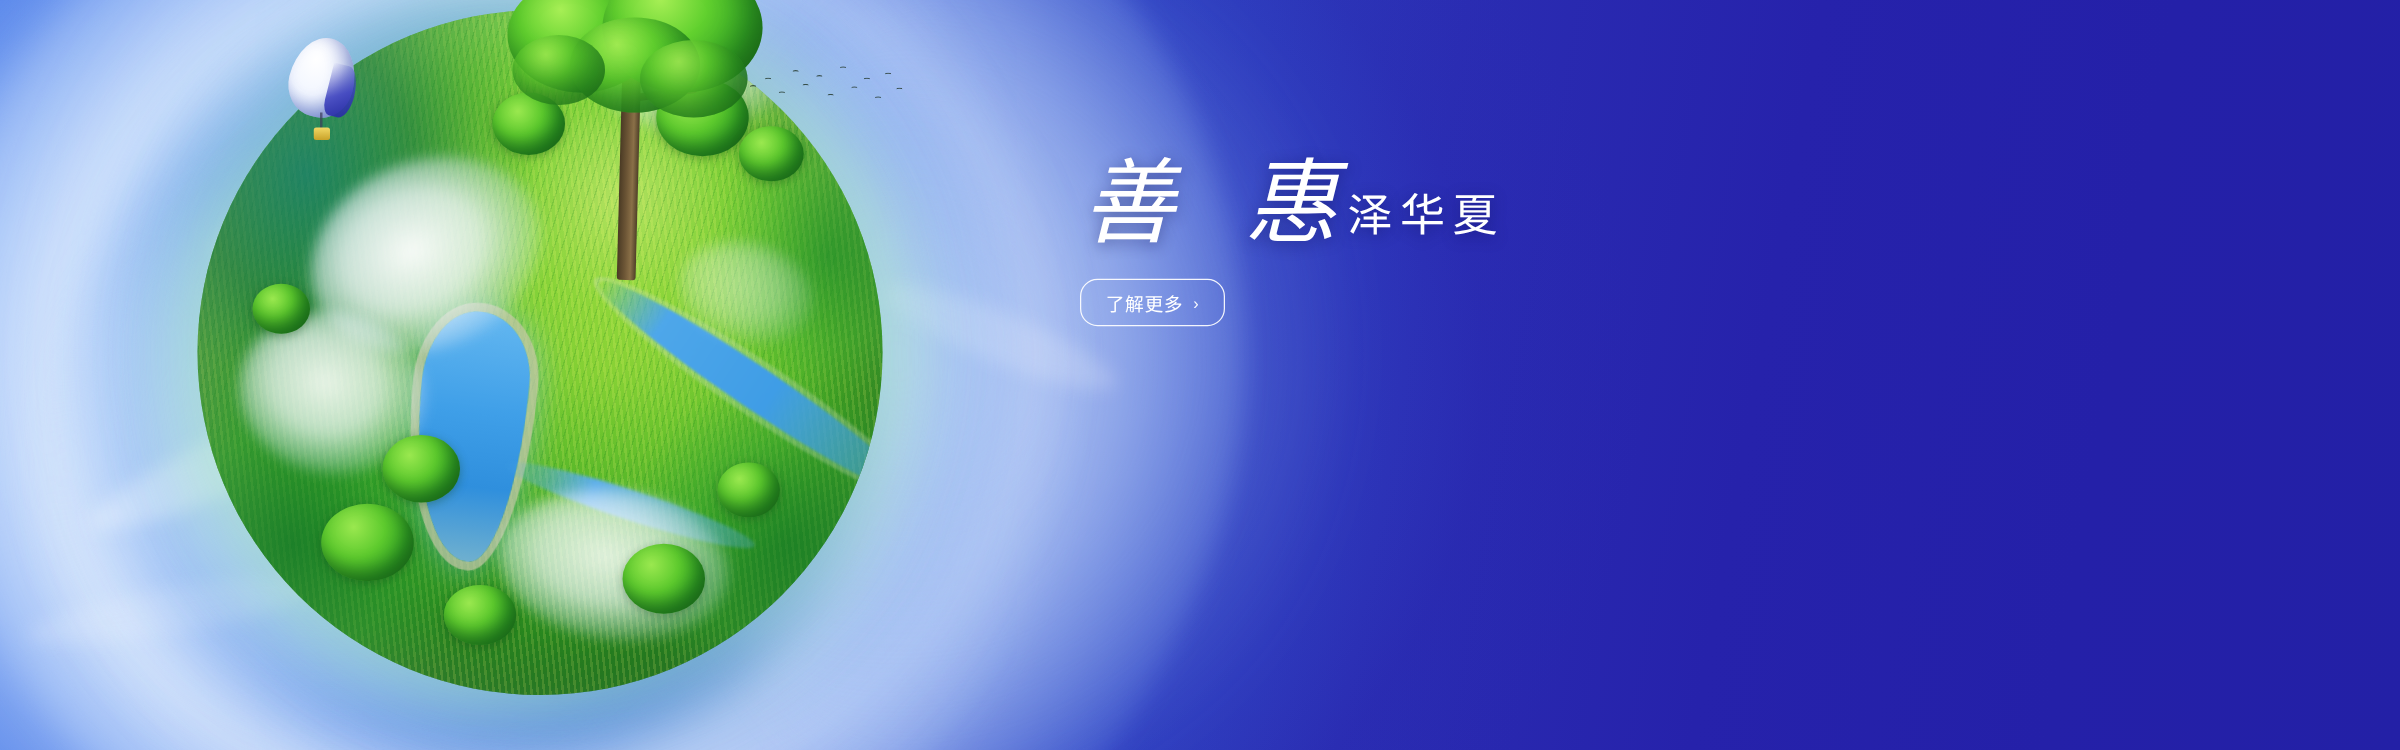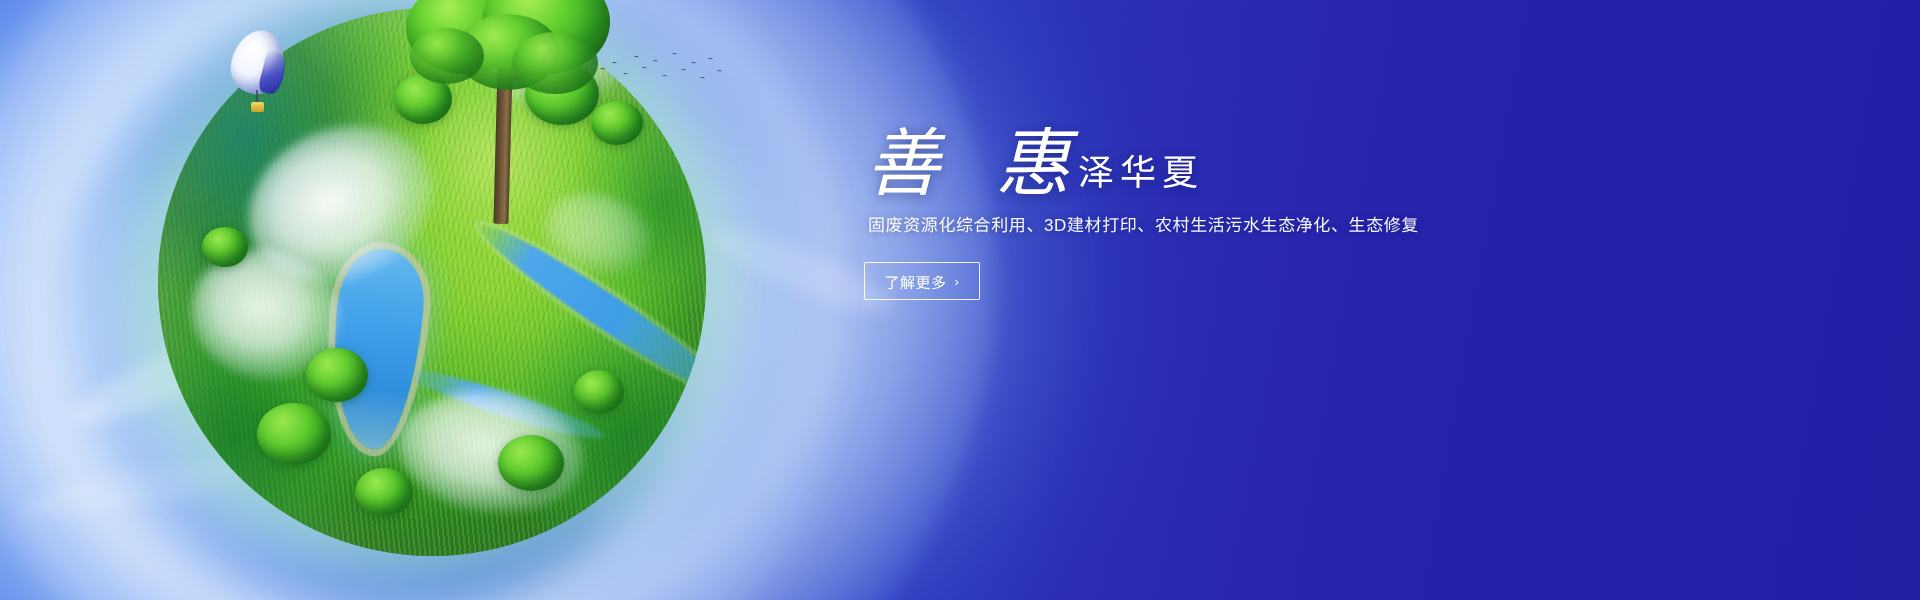--- a/index.html
+++ b/index.html
@@ -317,21 +317,21 @@
   .cta {
     display: inline-flex;
     align-items: center;
     justify-content: center;
     gap: 10px;
     margin-top: 25px;
     margin-left: 2px;
     width: 116px;
     height: 38px;
     border: 1px solid rgba(255,255,255,0.92);
-    border-radius: 1px;
+    border-radius: 14px;
     background: transparent;
     color: #ffffff;
     font-family: "Liberation Sans", "DejaVu Sans", sans-serif;
     font-size: 15px;
     letter-spacing: .5px;
     cursor: pointer;
     text-decoration: none;
     white-space: nowrap;
   }
   .cta .chev { font-size: 13px; opacity: .95; margin-left: -2px; }
@@ -419,21 +419,20 @@
   <div class="copy">
 
     <div class="headline">
       <span class="brush">善</span>
       <span class="headline-gap"></span>
       <span class="brush">惠</span>
       <span class="calli">泽华夏</span>
     </div>
 
 
-    <div class="desc">固废资源化综合利用、3D建材打印、农村生活污水生态净化、生态修复</div>
 
     <a href="#" class="cta">
       <span>了解更多</span>
       <span class="chev">›</span>
     </a>
 
   </div>
 </div>
 
 </body></html>

